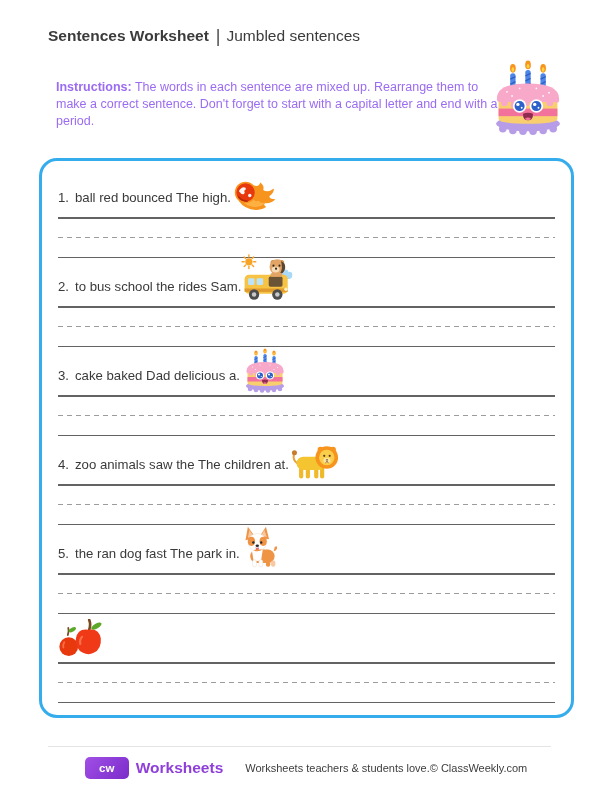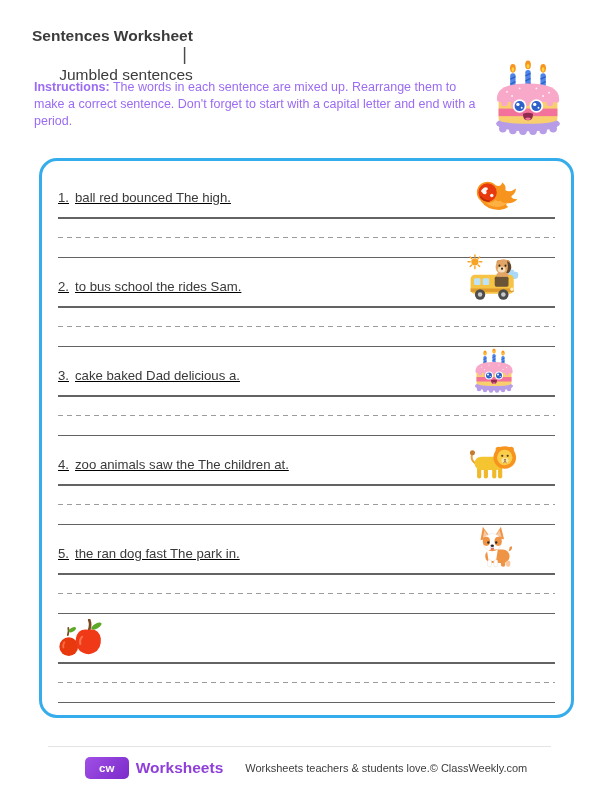--- a/index.html
+++ b/index.html
@@ -1,39 +1,39 @@
 <!DOCTYPE html>
 <html><head>
 <meta charset="utf-8">
 <style>
   * { margin:0; padding:0; box-sizing:content-box; }
   html,body { width:612px; height:792px; background:#ffffff; overflow:hidden;
               font-family:"Liberation Sans", sans-serif; }
   .page { position:relative; width:612px; height:792px; }
 
   
-  .title-row { position:absolute; top:27px; left:32px; font-size:15.5px; color:#3b3b3b;
-               display:flex; align-items:flex-end; white-space:nowrap;flex-direction:column; }
+  .title-row { position:absolute; top:27px; left:48px; font-size:15.5px; color:#3b3b3b;
+               display:flex; align-items:flex-start; white-space:nowrap; }
   .title-main { font-weight:700; }
   .title-sep  { font-weight:300; font-size:18px; color:#4a4a4a; margin:0 6px 0 7px; position:relative; top:-1px; }
   .title-sub  { font-weight:400; }
 
-  .instructions { position:absolute; top:79px; left:34px; width:448px;
+  .instructions { position:absolute; top:79px; left:56px; width:448px;
                   font-size:12.5px; line-height:17px; color:#9b6bf2; }
   .instructions b { font-weight:700; }
 
   .header-art { position:absolute; top:56px; left:486px; width:84px; height:80px; line-height:0; }
 
   
   .box { position:absolute; top:158px; left:39px; width:497px; height:546px;
          border:3px solid #35acec; border-radius:18px; padding:8px 16px 0 16px;
          background:#ffffff; }
 
   .item { position:relative; }
-  .row { height:48px; display:flex; justify-content:space-between; align-items:flex-end;text-decoration:underline; }
+  .row { height:48px; display:flex; align-items:flex-end; }
   .sentence { font-size:13.2px; color:#3a3a3a; padding-bottom:12px; white-space:nowrap; }
   .num { margin-right:6px; }
   .icon-slot { margin:0 36px 2px 0; line-height:0; flex:0 0 auto; }
 
   .line { width:100%; }
   .line.solid  { height:1.5px; background:#636363; }
   .line.dashed { height:1.5px; margin-top:18px;
                  background:repeating-linear-gradient(90deg,#9c9c9c 0 5px,transparent 5px 9px); }
   .line.solid2 { height:1.5px; background:#636363; margin-top:18.5px; }
 

